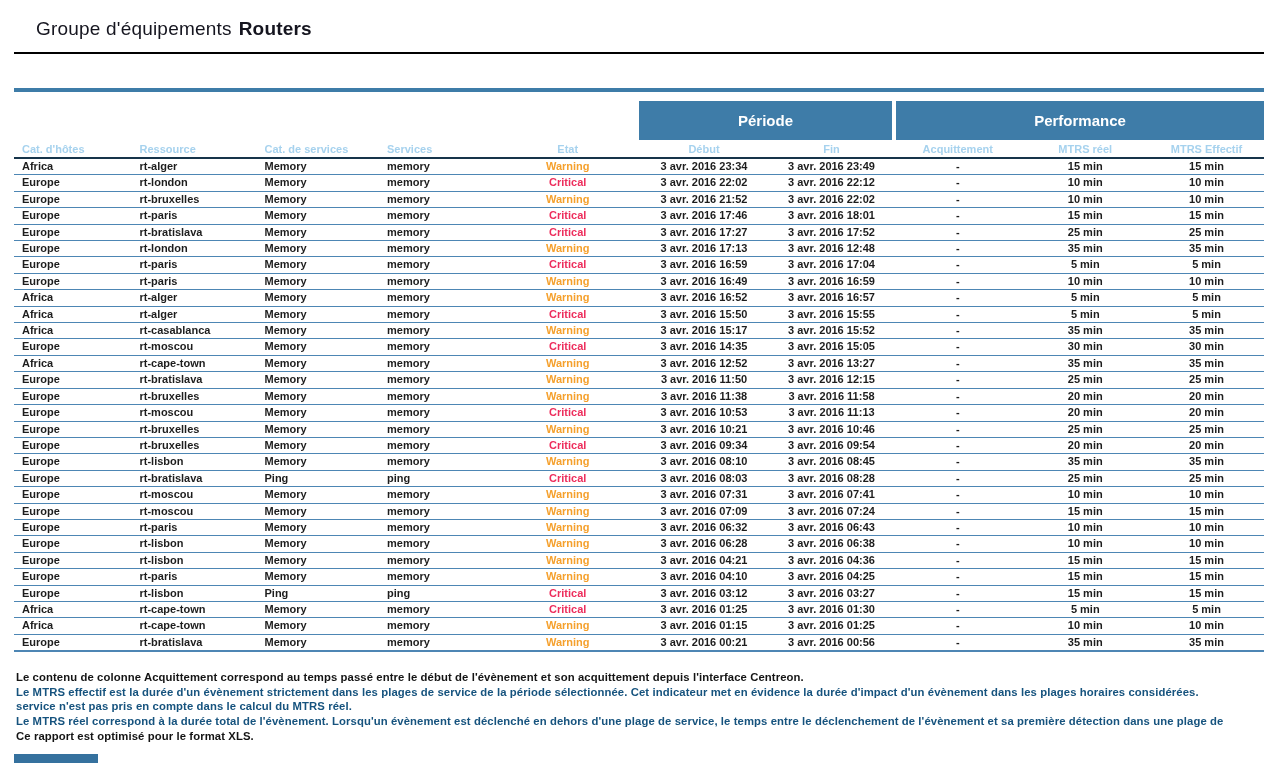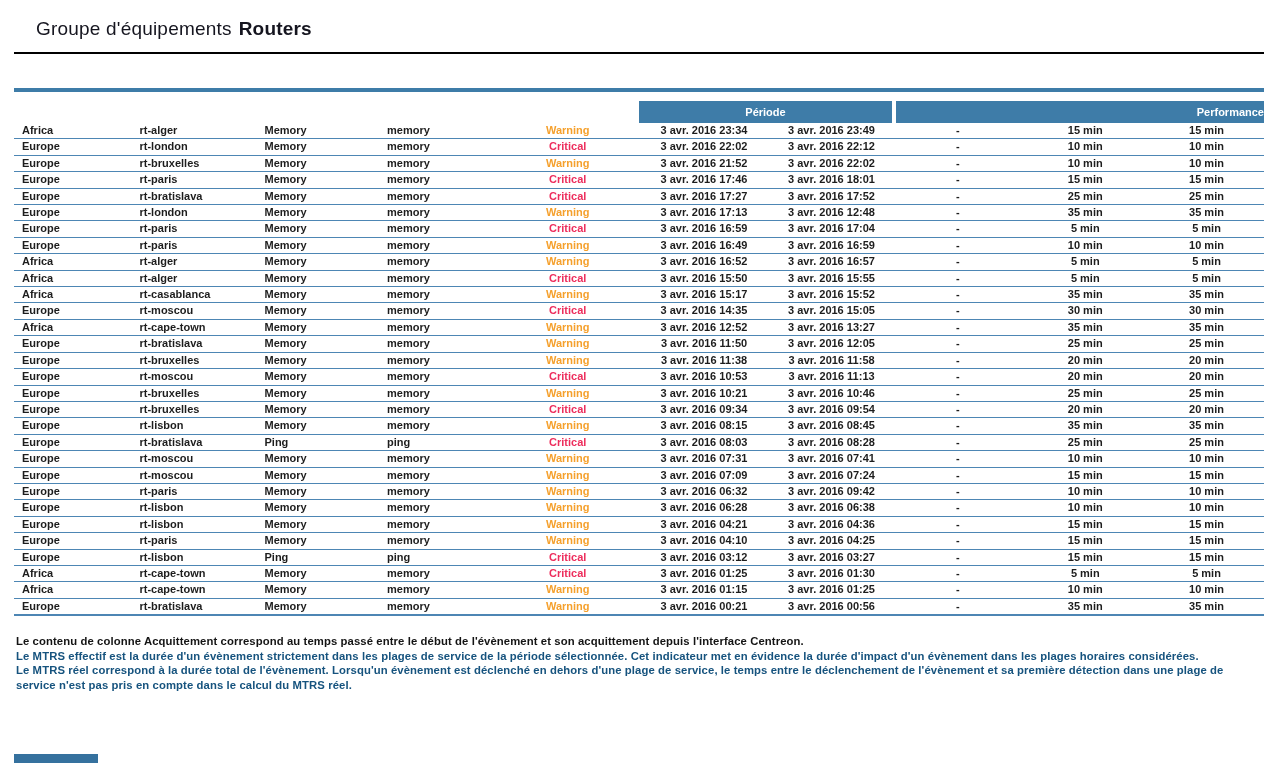--- a/index.html
+++ b/index.html
@@ -25,23 +25,23 @@
 
   table.report{
     width:1250px; margin:9px 14px 0 14px;
     border-collapse:collapse; table-layout:fixed;
     font-size:11px; font-weight:bold; color:#1d1d1d;
   }
   col.c1{width:9.4%} col.c2{width:10.0%} col.c3{width:9.8%} col.c4{width:9.4%}
   col.c5{width:11.4%} col.c6{width:10.4%} col.c7{width:10.0%} col.c8{width:10.2%}
   col.c9{width:10.2%} col.c10{width:9.2%}
 
-  tr.bands th{ height:22px; padding:0; font-size:11px; }
+  tr.bands th{ height:22px; padding:11px; font-size:15px; }
   th.band{ background:#3e7ca8; color:#ffffff; text-align:center; font-weight:bold; }
-  th.band-perf{ border-left:4px solid #ffffff;text-align:right; }
+  th.band-perf{ border-left:4px solid #ffffff; }
 
   tr.colheads th{
     color:#a6d2ee; font-size:11px; font-weight:bold;
     height:18px; padding:0; white-space:nowrap; overflow:hidden;
     border-bottom:2px solid #16344a;
   }
   tr.colheads th.left{ text-align:left; padding-left:8px; }
   tr.colheads th.ctr{ text-align:center; }
 
   tbody td{
@@ -90,20 +90,32 @@
       <col class="c8">
       <col class="c9">
       <col class="c10">
   </colgroup>
   <thead>
     <tr class="bands">
       <th colspan="5"></th>
       <th colspan="2" class="band">Période</th>
       <th colspan="3" class="band band-perf">Performance</th>
     </tr>
+    <tr class="colheads">
+      <th class="left">Cat. d'hôtes</th>
+      <th class="left">Ressource</th>
+      <th class="left">Cat. de services</th>
+      <th class="left">Services</th>
+      <th class="ctr">Etat</th>
+      <th class="ctr">Début</th>
+      <th class="ctr">Fin</th>
+      <th class="ctr">Acquittement</th>
+      <th class="ctr">MTRS réel</th>
+      <th class="ctr">MTRS Effectif</th>
+    </tr>
   </thead>
   <tbody>
       <tr>
         <td>Africa</td>
         <td>rt-alger</td>
         <td>Memory</td>
         <td>memory</td>
         <td style="color: rgb(245, 160, 44);">Warning</td>
         <td>3 avr. 2016 23:34</td>
         <td>3 avr. 2016 23:49</td>
@@ -255,21 +267,21 @@
         <td>35 min</td>
         <td>35 min</td>
       </tr>
       <tr>
         <td>Europe</td>
         <td>rt-bratislava</td>
         <td>Memory</td>
         <td>memory</td>
         <td style="color: rgb(245, 160, 44);">Warning</td>
         <td>3 avr. 2016 11:50</td>
-        <td>3 avr. 2016 12:05</td>
+        <td>3 avr. 2016 12:15</td>
         <td>-</td>
         <td>25 min</td>
         <td>25 min</td>
       </tr>
       <tr>
         <td>Europe</td>
         <td>rt-bruxelles</td>
         <td>Memory</td>
         <td>memory</td>
         <td style="color: rgb(245, 160, 44);">Warning</td>
@@ -314,21 +326,21 @@
         <td>-</td>
         <td>20 min</td>
         <td>20 min</td>
       </tr>
       <tr>
         <td>Europe</td>
         <td>rt-lisbon</td>
         <td>Memory</td>
         <td>memory</td>
         <td style="color: rgb(245, 160, 44);">Warning</td>
-        <td>3 avr. 2016 08:15</td>
+        <td>3 avr. 2016 08:10</td>
         <td>3 avr. 2016 08:45</td>
         <td>-</td>
         <td>35 min</td>
         <td>35 min</td>
       </tr>
       <tr>
         <td>Europe</td>
         <td>rt-bratislava</td>
         <td>Ping</td>
         <td>ping</td>
@@ -363,21 +375,21 @@
         <td>15 min</td>
         <td>15 min</td>
       </tr>
       <tr>
         <td>Europe</td>
         <td>rt-paris</td>
         <td>Memory</td>
         <td>memory</td>
         <td style="color: rgb(245, 160, 44);">Warning</td>
         <td>3 avr. 2016 06:32</td>
-        <td>3 avr. 2016 09:42</td>
+        <td>3 avr. 2016 06:43</td>
         <td>-</td>
         <td>10 min</td>
         <td>10 min</td>
       </tr>
       <tr>
         <td>Europe</td>
         <td>rt-lisbon</td>
         <td>Memory</td>
         <td>memory</td>
         <td style="color: rgb(245, 160, 44);">Warning</td>
@@ -458,17 +470,18 @@
         <td>-</td>
         <td>35 min</td>
         <td>35 min</td>
       </tr>
     </tbody>
 </table>
 
 <div class="footnotes">
     <div style="color: rgb(20, 20, 20);">Le contenu de colonne Acquittement correspond au temps passé entre le début de l'évènement et son acquittement depuis l'interface Centreon.</div>
     <div style="color: rgb(22, 83, 126);">Le MTRS effectif est la durée d'un évènement strictement dans les plages de service de la période sélectionnée. Cet indicateur met en évidence la durée d'impact d'un évènement dans les plages horaires considérées.</div>
+    <div style="color: rgb(22, 83, 126);">service n'est pas pris en compte dans le calcul du MTRS réel.</div>
     <div style="color: rgb(22, 83, 126);">Le MTRS réel correspond à la durée total de l'évènement. Lorsqu'un évènement est déclenché en dehors d'une plage de service, le temps entre le déclenchement de l'évènement et sa première détection dans une plage de</div>
-    <div style="color: rgb(22, 83, 126);">service n'est pas pris en compte dans le calcul du MTRS réel.</div>
+    <div style="color: rgb(20, 20, 20);">Ce rapport est optimisé pour le format XLS.</div>
   </div>
 
 <div class="footer-bar"></div>
 
 </body></html>

